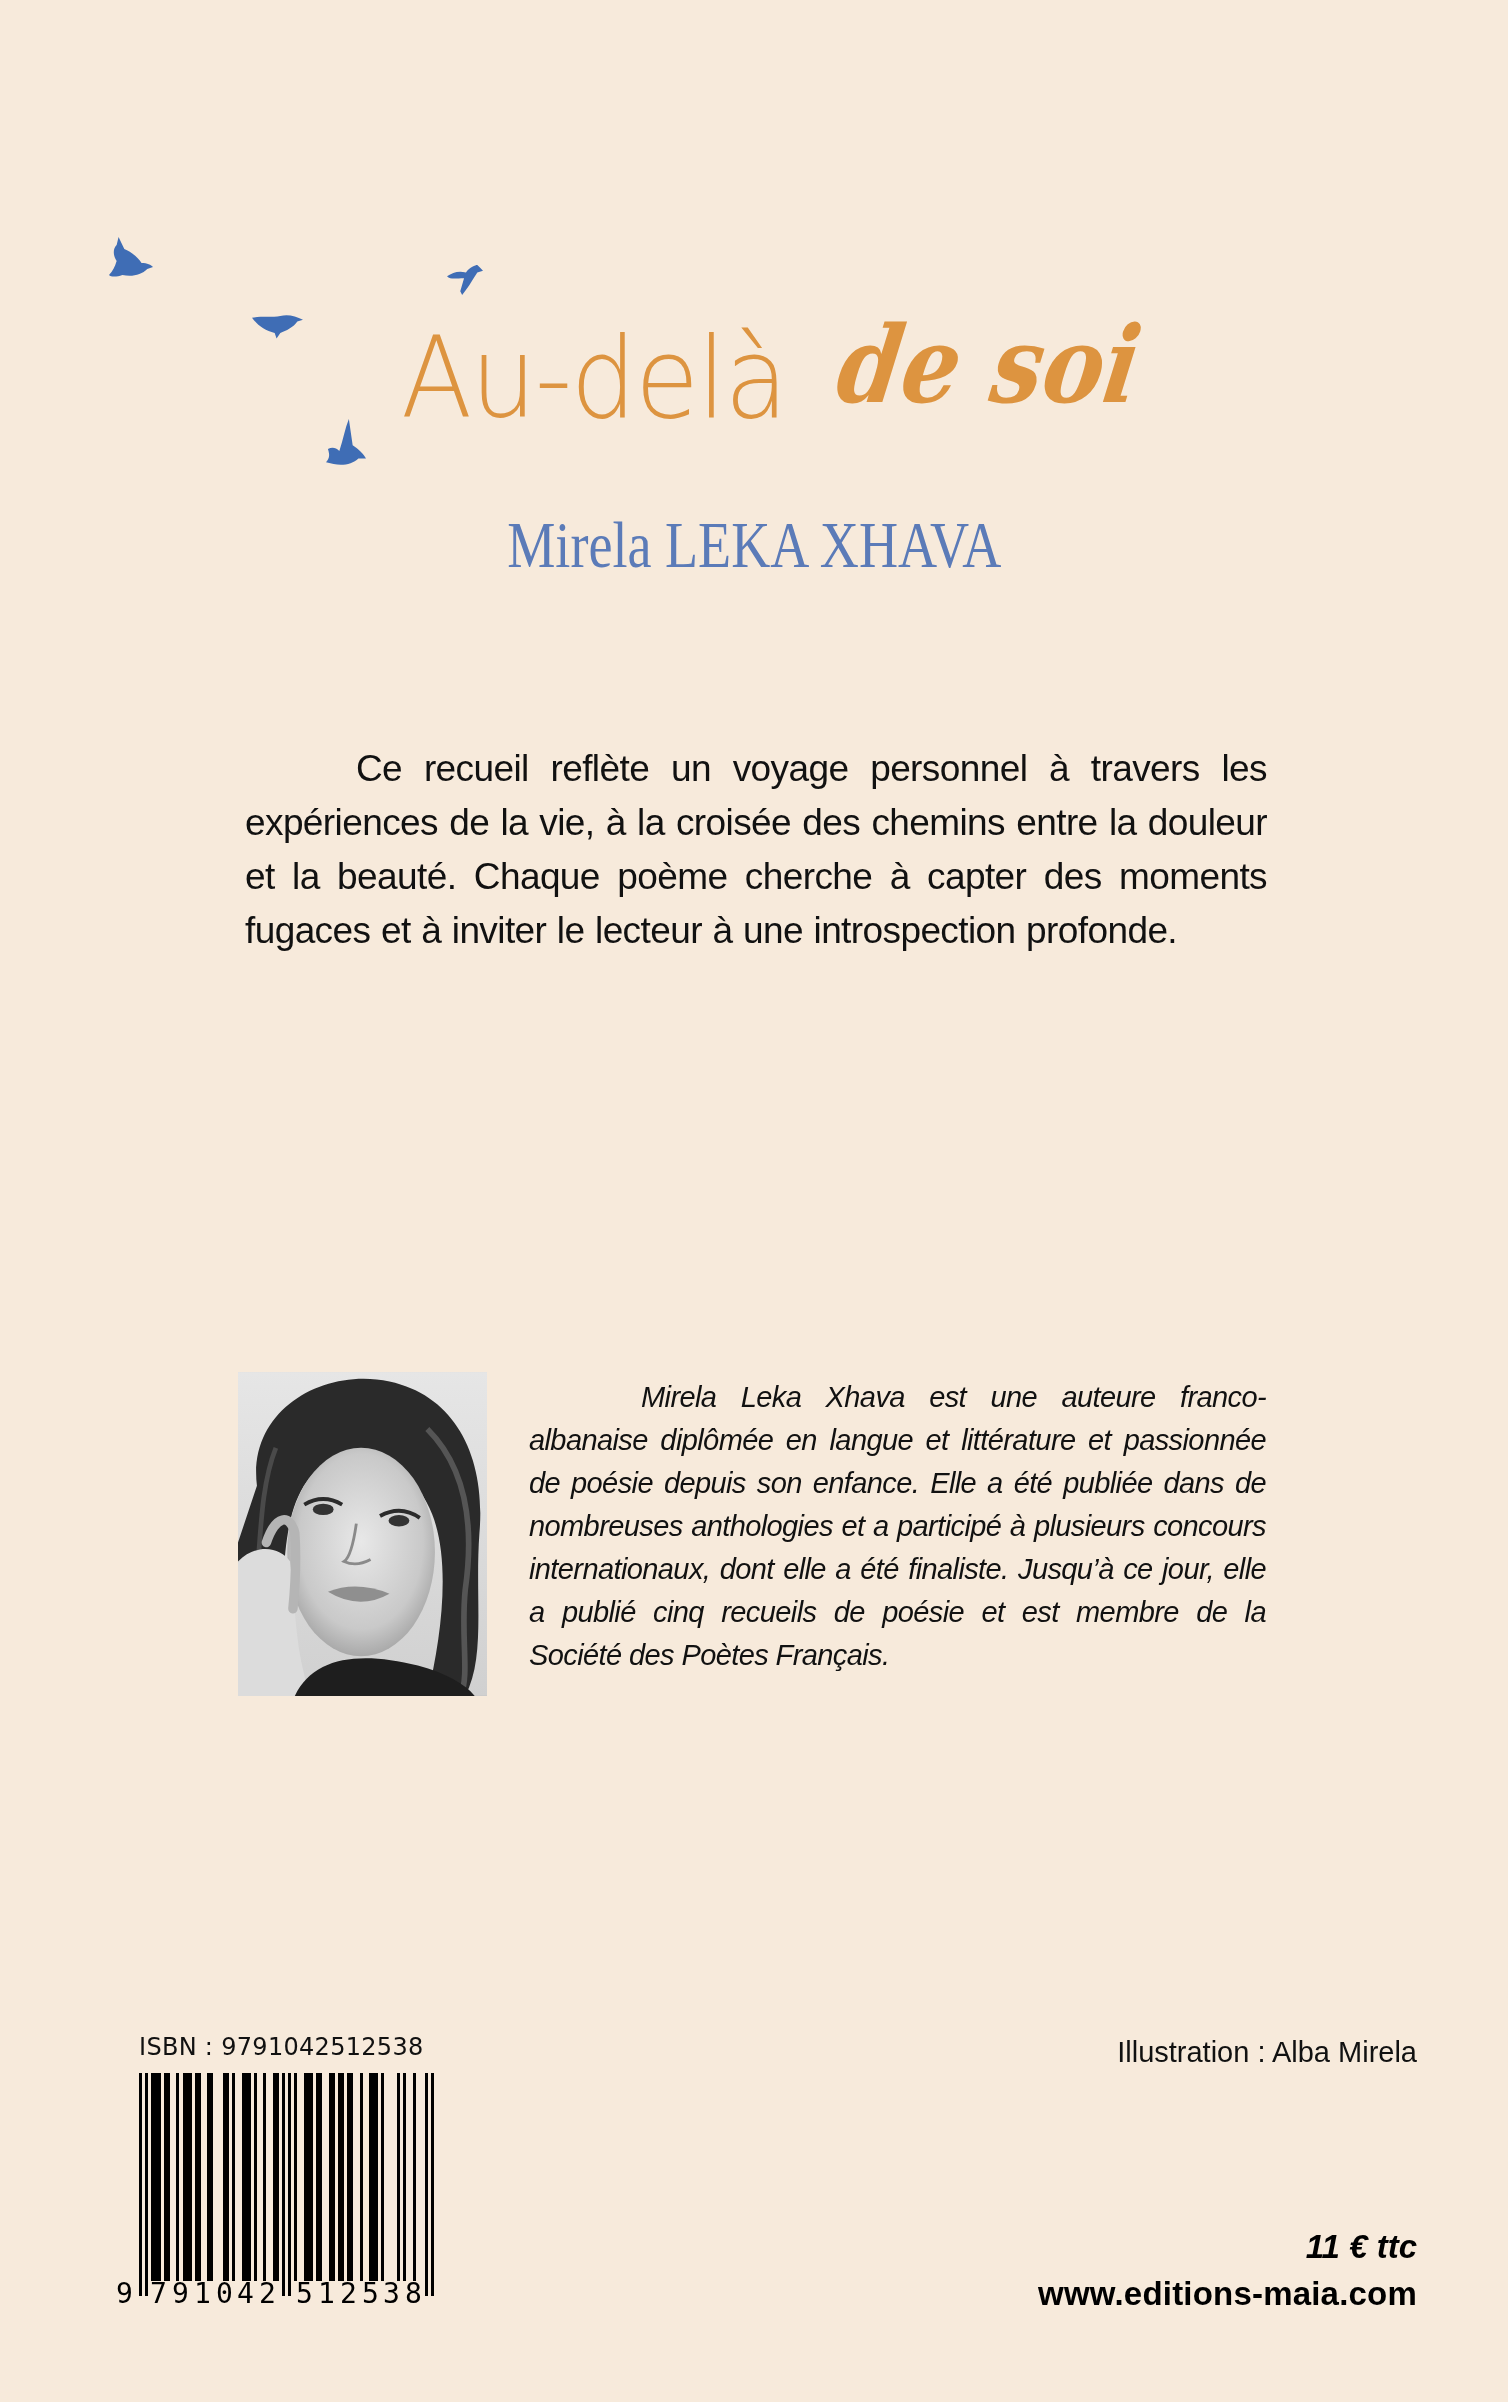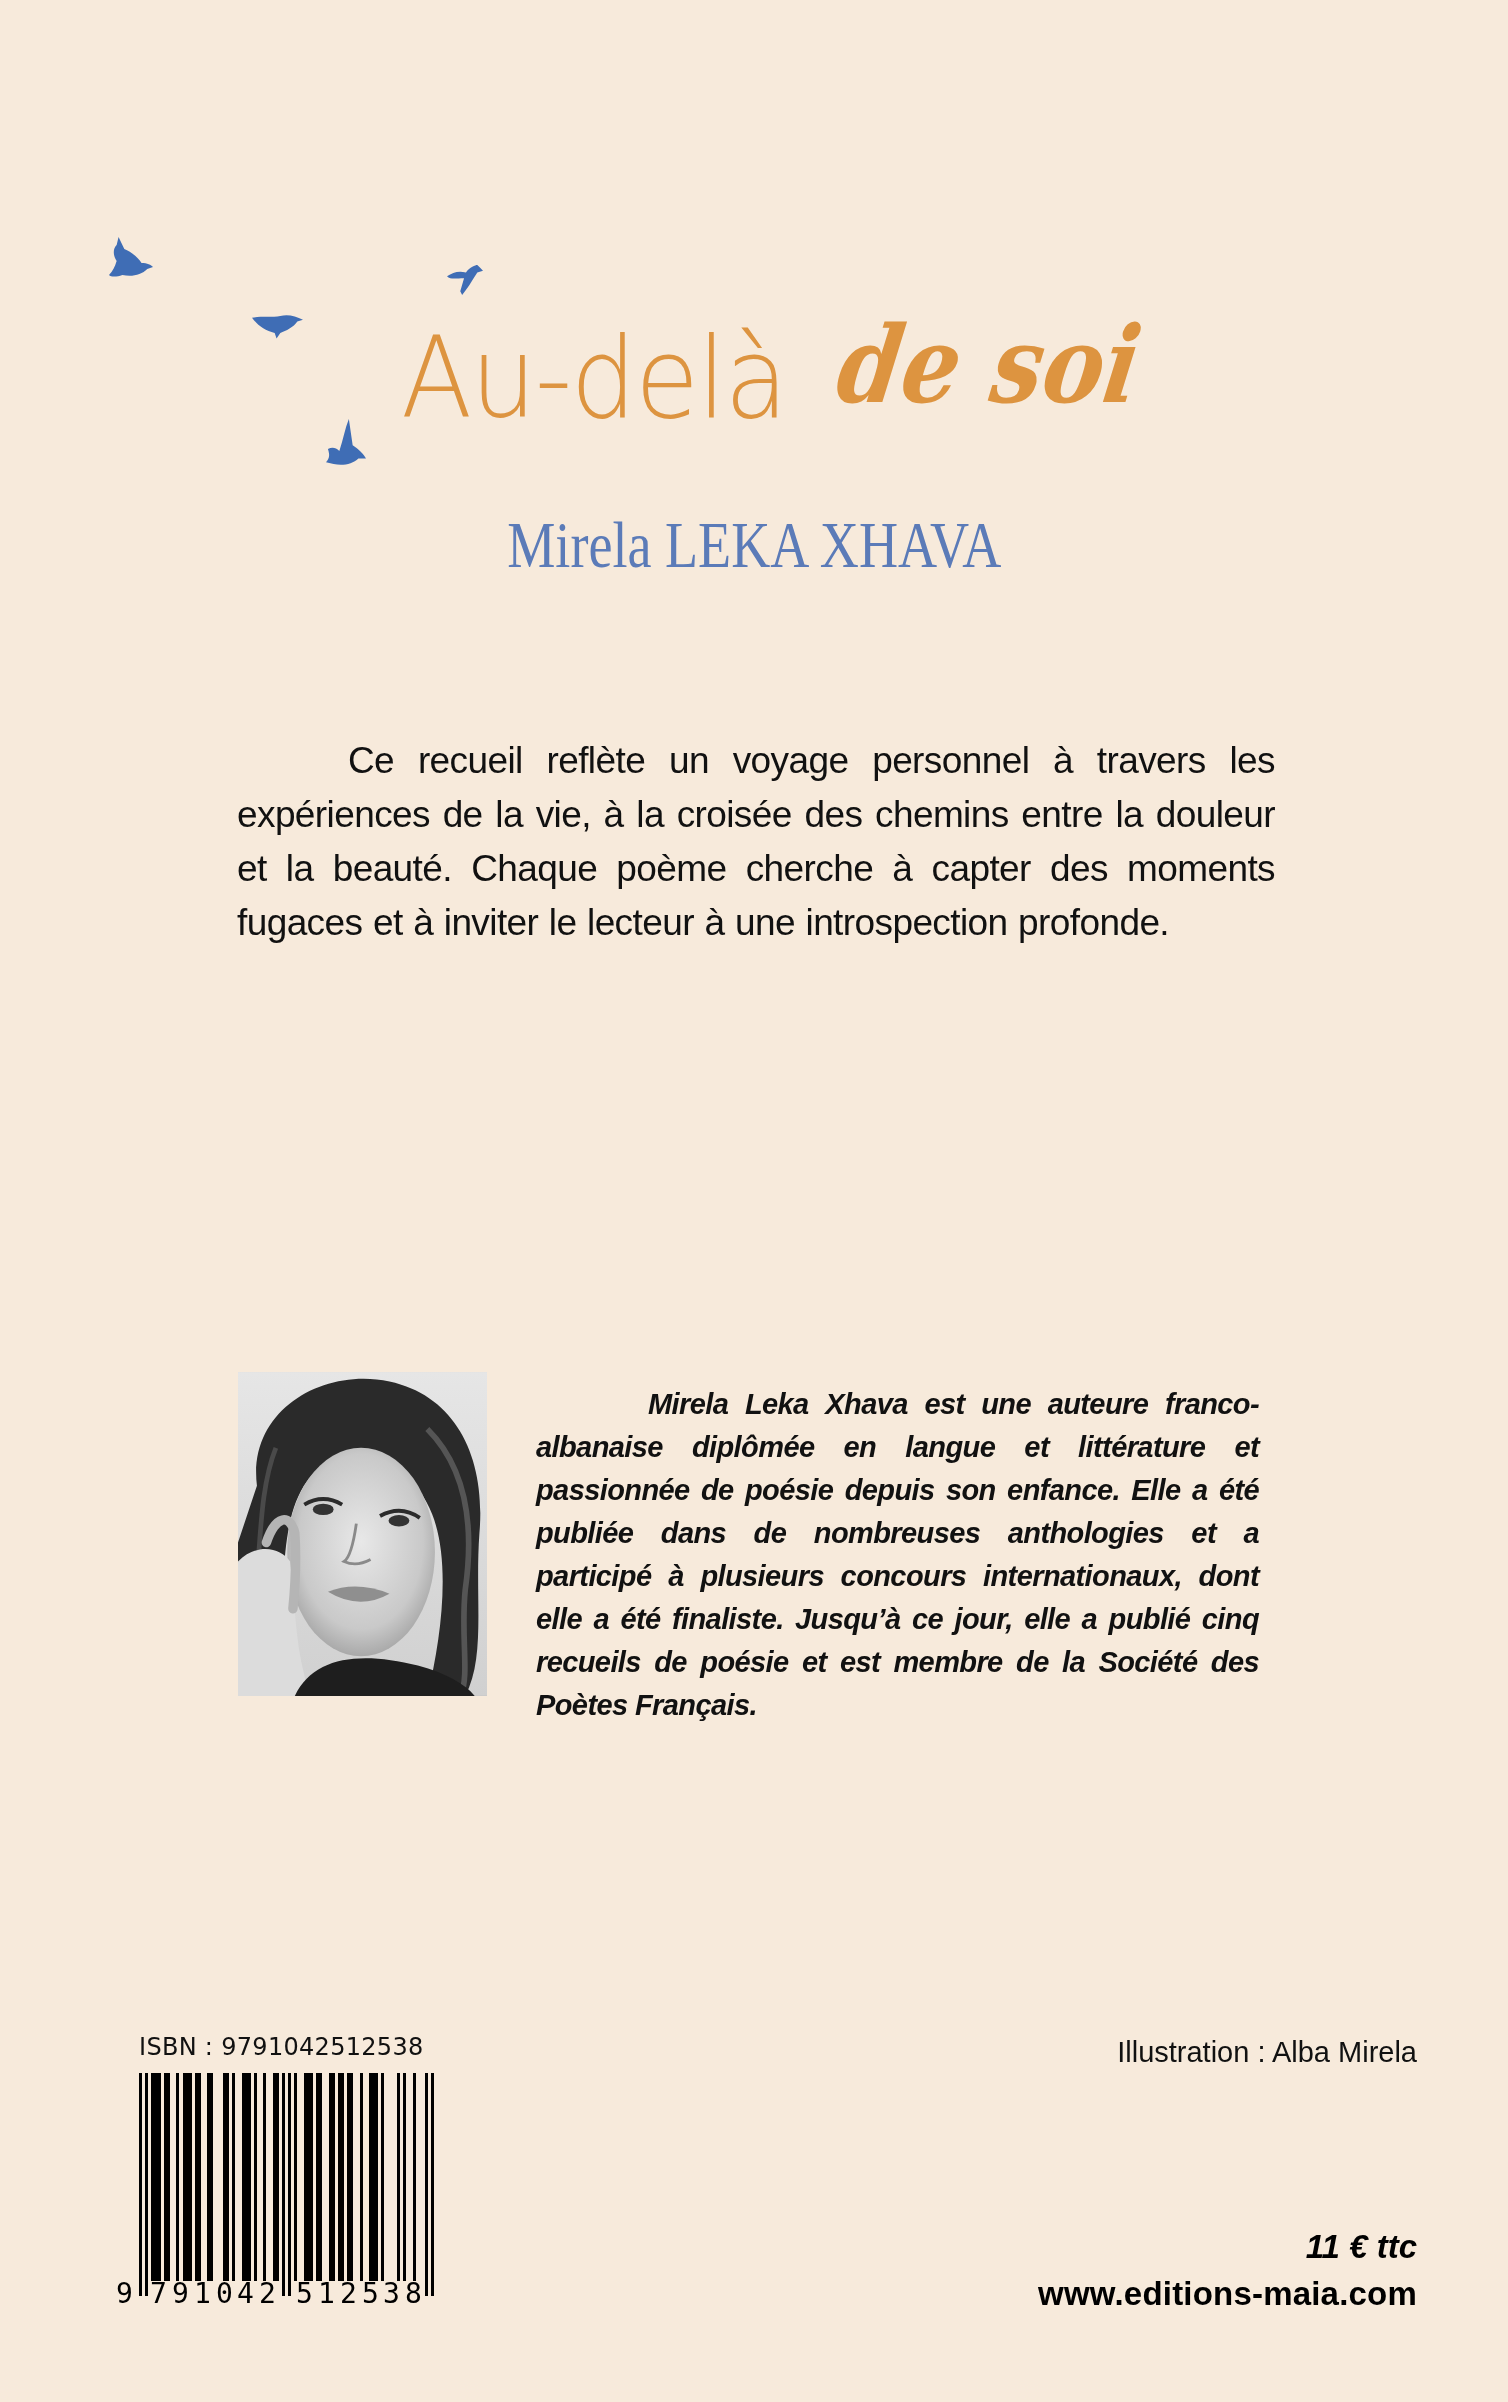--- a/index.html
+++ b/index.html
@@ -41,35 +41,35 @@
   }
   .author span { display: inline-block; transform: scaleX(0.82); transform-origin: center; }
 
   .blurb {
     position: absolute; left: 237px; width: 1038px; top: 734px;
     font-family: "Liberation Sans", sans-serif;
     font-size: 37px; line-height: 54px;
     text-align: justify;
     color: #111;
   }
-  .blurb p { margin: 0; text-indent: 111px; text-align: justify; text-align-last: left; letter-spacing: -0.6px; word-spacing: 0.9px; }
+  .blurb p { margin: 8px; text-indent: 111px; text-align: justify; text-align-last: left; letter-spacing: -0.6px; word-spacing: 0.9px; }
 
   .photo {
     position: absolute; left: 238px; top: 1372px; width: 249px; height: 324px;
     overflow: hidden;
     background: linear-gradient(180deg, #d9d9d9 0%, #eeeeee 30%, #cfcfcf 60%, #9a9a9a 100%);
   }
   .bio {
     position: absolute; left: 520px; width: 755px; top: 1367px;
     font-family: "Liberation Sans", sans-serif;
     font-style: italic;
     font-size: 29px; line-height: 43px;
     color: #111;
   }
-  .bio p { margin: 16px; text-indent: 112px; text-align: justify; text-align-last: left; letter-spacing: -0.6px; font-weight: bold; }
+  .bio p { margin: 9px; text-indent: 112px; text-align: justify; text-align-last: left; letter-spacing: -0.6px; }
 
   .isbn-label {
     position: absolute; left: 139px; top: 2033px;
     font-family: "DejaVu Sans", sans-serif;
     font-size: 24px; line-height: 28px; color: #111;
     letter-spacing: 0.3px;
     white-space: nowrap;
   }
   .barcode { position: absolute; left: 139px; top: 2073px; width: 295px; height: 223px; }
   .barcode .bar { position: absolute; top: 0; background: #000; }

